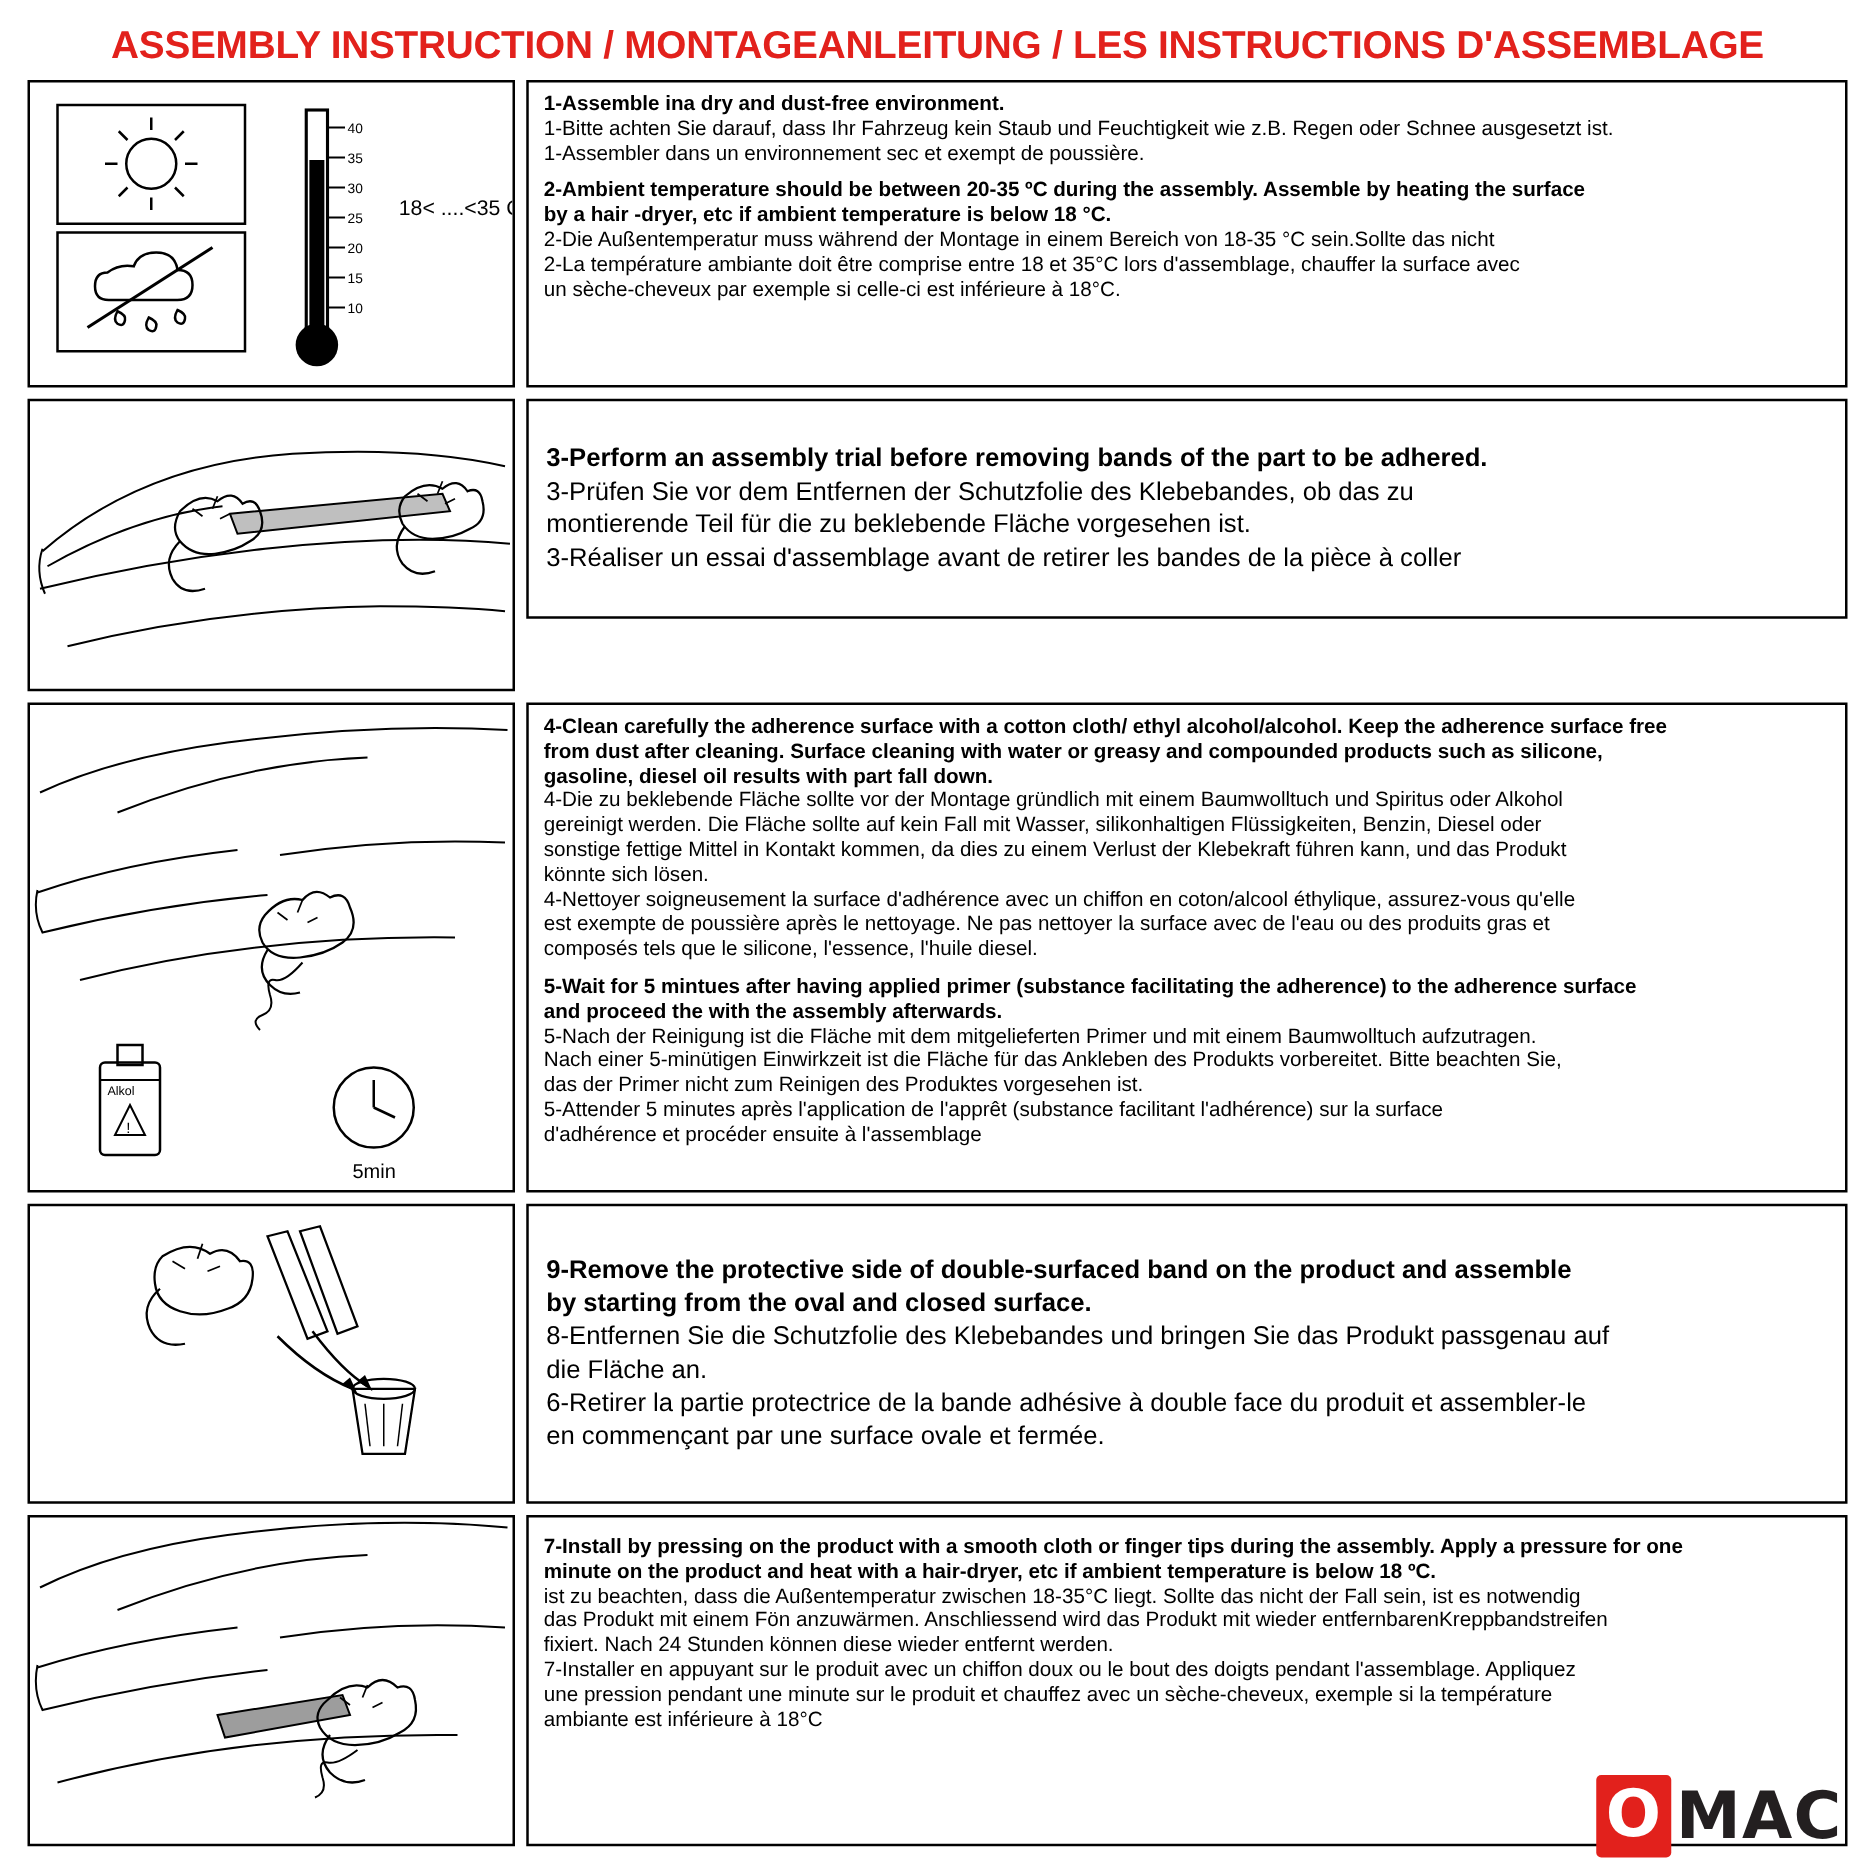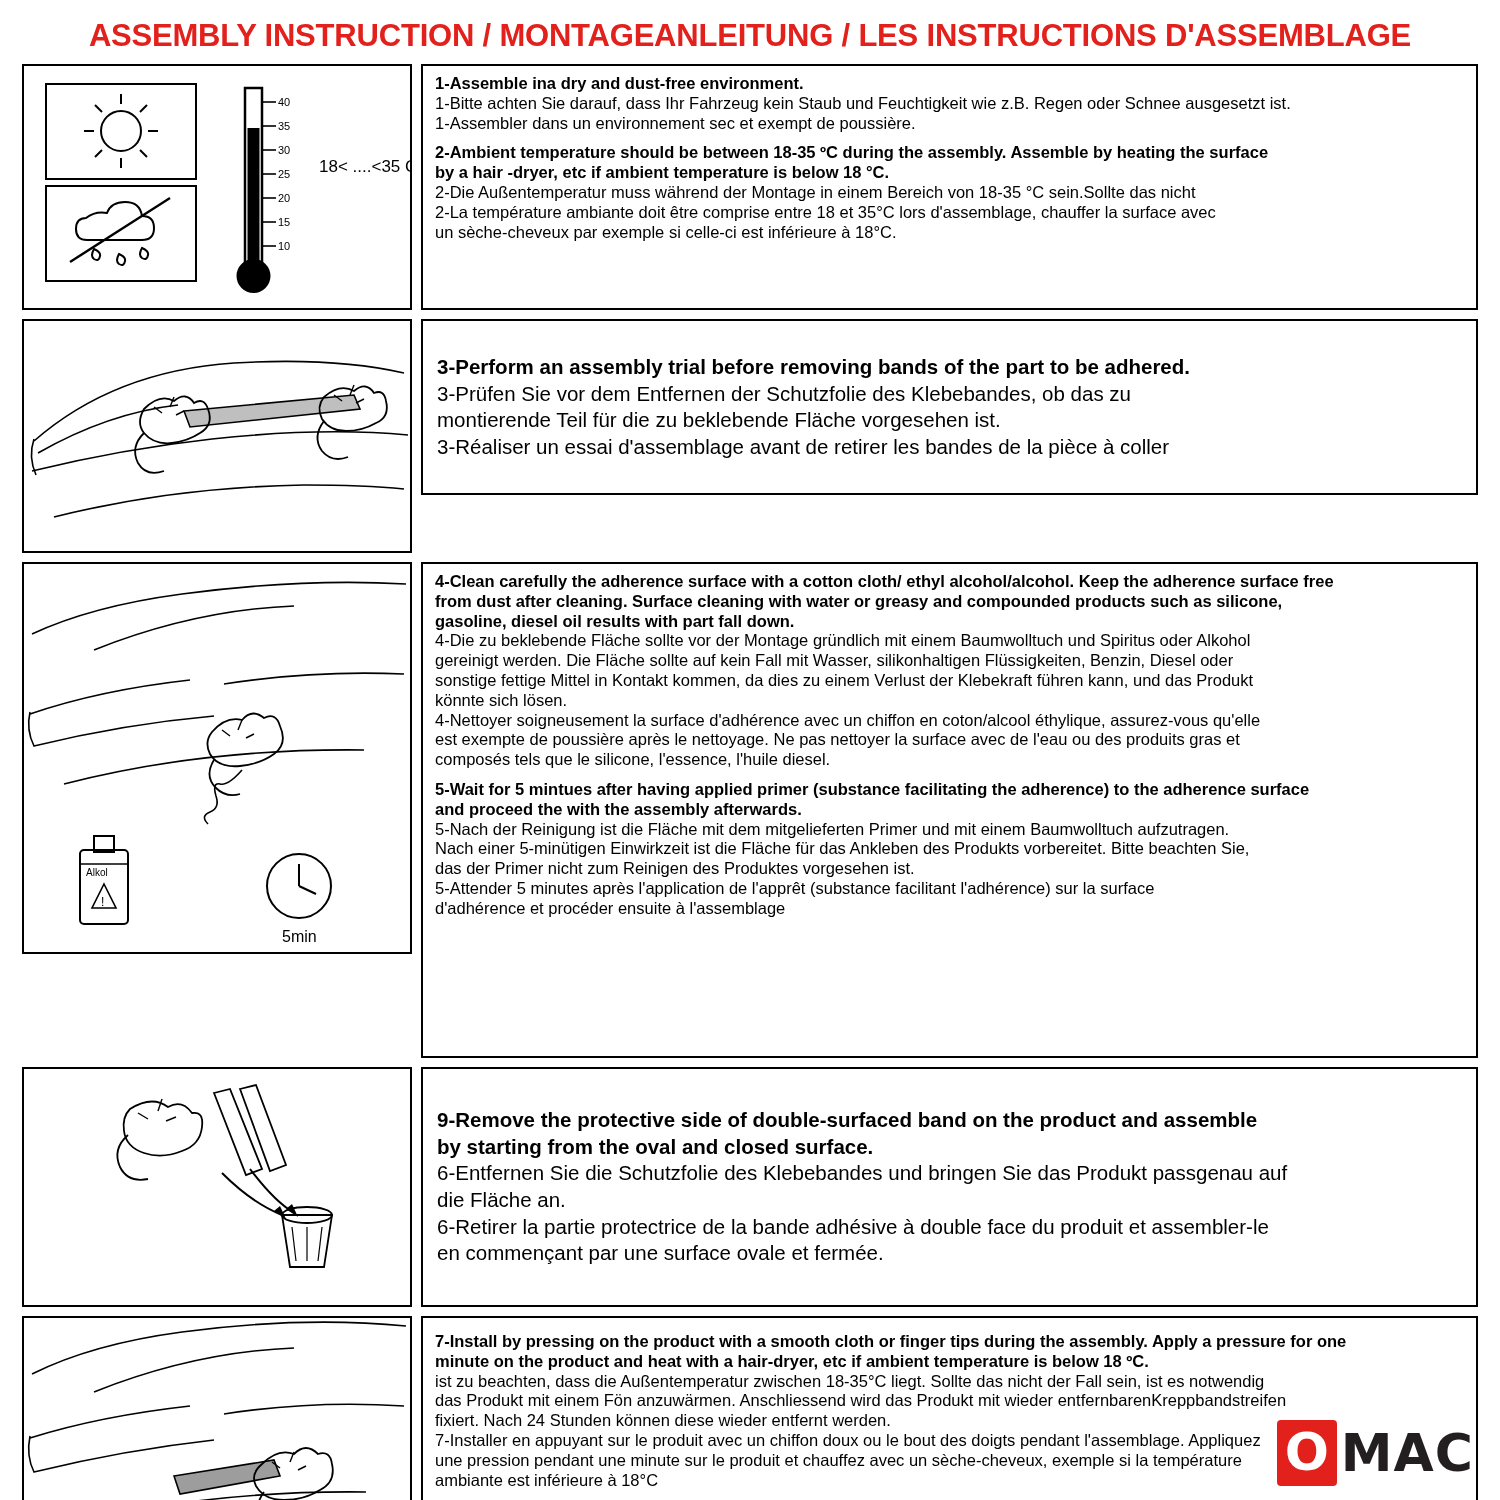--- a/index.html
+++ b/index.html
@@ -104,21 +104,21 @@
           </g>
           <text x="295" y="106" font-size="17" font-family="Liberation Sans, sans-serif">18&lt; ....&lt;35 C</text>
         </svg>
       </div>
       <div class="cell txt-cell" style="height:246px;">
         <div class="sm">
           <p class="b">1-Assemble ina dry and dust-free environment.</p>
           <p>1-Bitte achten Sie darauf, dass Ihr Fahrzeug kein Staub und Feuchtigkeit wie z.B. Regen oder Schnee ausgesetzt ist.</p>
           <p>1-Assembler dans un environnement sec et exempt de poussière.</p>
           <div class="gap"></div>
-          <p class="b">2-Ambient temperature should be between 18-35 ºC  during the assembly. Assemble by heating the surface</p>
+          <p class="b">2-Ambient temperature should be between 20-35 ºC  during the assembly. Assemble by heating the surface</p>
           <p class="b">by a hair -dryer, etc if ambient temperature is below 18 °C.</p>
           <p>2-Die Außentemperatur muss während der Montage in einem Bereich von 18-35 °C  sein.Sollte das nicht</p>
           <p>2-La température ambiante doit être comprise entre 18 et 35°C lors d'assemblage, chauffer la surface avec</p>
           <p>un sèche-cheveux par exemple si celle-ci est inférieure à 18°C.</p>
         </div>
       </div>
     </div>
 
     <div class="row">
       <div class="cell img-cell" style="height:234px;">
@@ -183,21 +183,21 @@
           <text x="62" y="312" font-size="10" font-family="Liberation Sans, sans-serif">Alkol</text>
           <polygon points="80,320 92,344 68,344" fill="none" stroke="#000" stroke-width="1.6"></polygon>
           <text x="77" y="342" font-size="12" font-family="Liberation Sans, sans-serif">!</text>
 
           <circle cx="275" cy="322" r="32" fill="none" stroke="#000" stroke-width="2"></circle>
           <line x1="275" y1="322" x2="275" y2="300" stroke="#000" stroke-width="2"></line>
           <line x1="275" y1="322" x2="292" y2="330" stroke="#000" stroke-width="2"></line>
           <text x="258" y="378" font-size="16" font-family="Liberation Sans, sans-serif">5min</text>
         </svg>
       </div>
-      <div class="cell txt-cell" style="height:496px;">
+      <div class="cell txt-cell" style="height:392px;">
         <div class="sm">
           <p class="b">4-Clean carefully the adherence surface with a cotton cloth/ ethyl alcohol/alcohol. Keep the adherence surface free</p>
           <p class="b">from dust after cleaning. Surface cleaning with water or greasy and compounded products such as silicone,</p>
           <p class="b">gasoline, diesel oil results with part fall down.</p>
           <p>4-Die zu beklebende Fläche sollte vor der Montage gründlich mit einem Baumwolltuch und Spiritus oder Alkohol</p>
           <p>gereinigt werden. Die Fläche sollte auf kein Fall mit Wasser, silikonhaltigen Flüssigkeiten, Benzin, Diesel oder</p>
           <p>sonstige fettige Mittel in Kontakt kommen, da dies zu einem Verlust der Klebekraft führen kann, und das Produkt</p>
           <p>könnte sich lösen.</p>
           <p>4-Nettoyer soigneusement la surface d'adhérence avec un chiffon en coton/alcool éthylique, assurez-vous qu'elle</p>
           <p>est exempte de poussière après le nettoyage. Ne pas nettoyer la surface avec de l'eau ou des produits gras et</p>
@@ -242,21 +242,21 @@
             <line x1="268" y1="158" x2="272" y2="192"></line>
               <line x1="283" y1="158" x2="283" y2="192"></line>
               <line x1="298" y1="158" x2="294" y2="192"></line>
           </g>
         </svg>
       </div>
       <div class="cell txt-cell" style="height:240px;">
         <div class="center-block md">
           <p class="b">9-Remove the protective side of double-surfaced band on the product and assemble</p>
           <p class="b">by starting from the oval and closed surface.</p>
-          <p>6-Entfernen Sie die Schutzfolie des Klebebandes und bringen Sie das Produkt passgenau auf</p>
+          <p>8-Entfernen Sie die Schutzfolie des Klebebandes und bringen Sie das Produkt passgenau auf</p>
           <p>die Fläche an.</p>
           <p>6-Retirer la partie protectrice de la bande adhésive à double face du produit et assembler-le</p>
           <p>en commençant par une surface ovale et fermée.</p>
         </div>
       </div>
     </div>
 
     <div class="row">
       <div class="cell img-cell" style="height:265px;">
         <svg width="386" height="261" viewBox="0 0 386 261">

